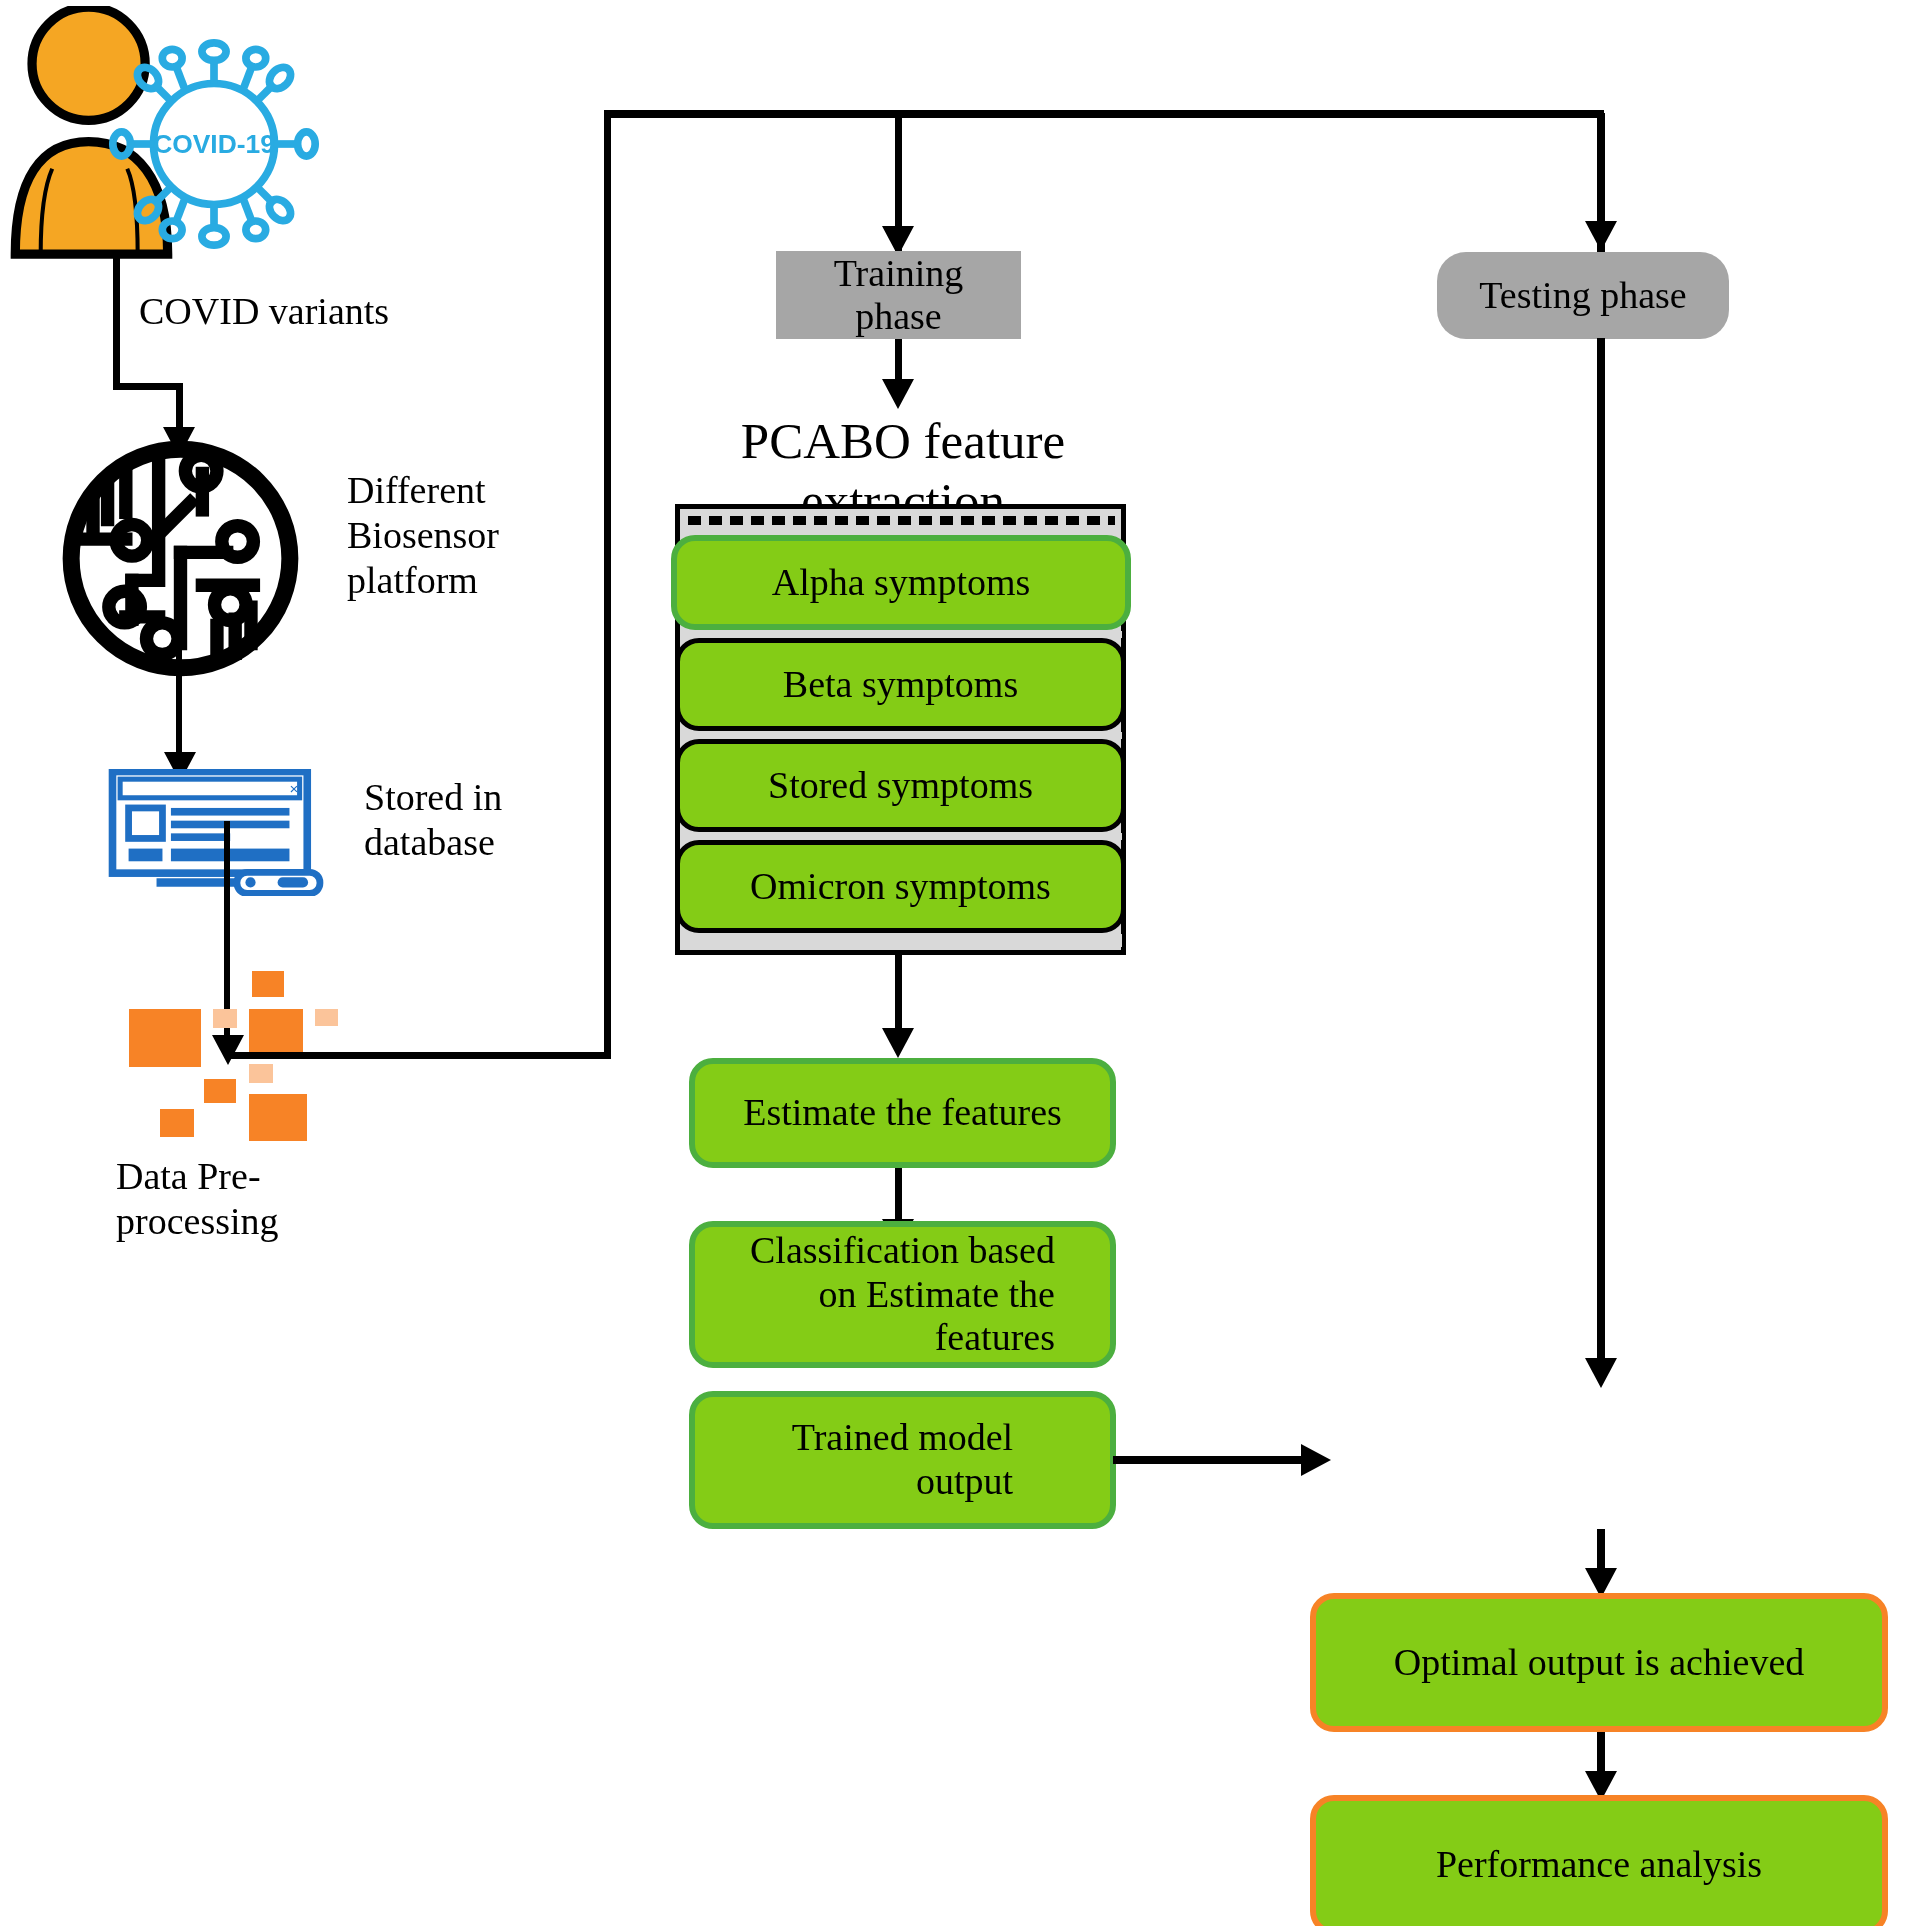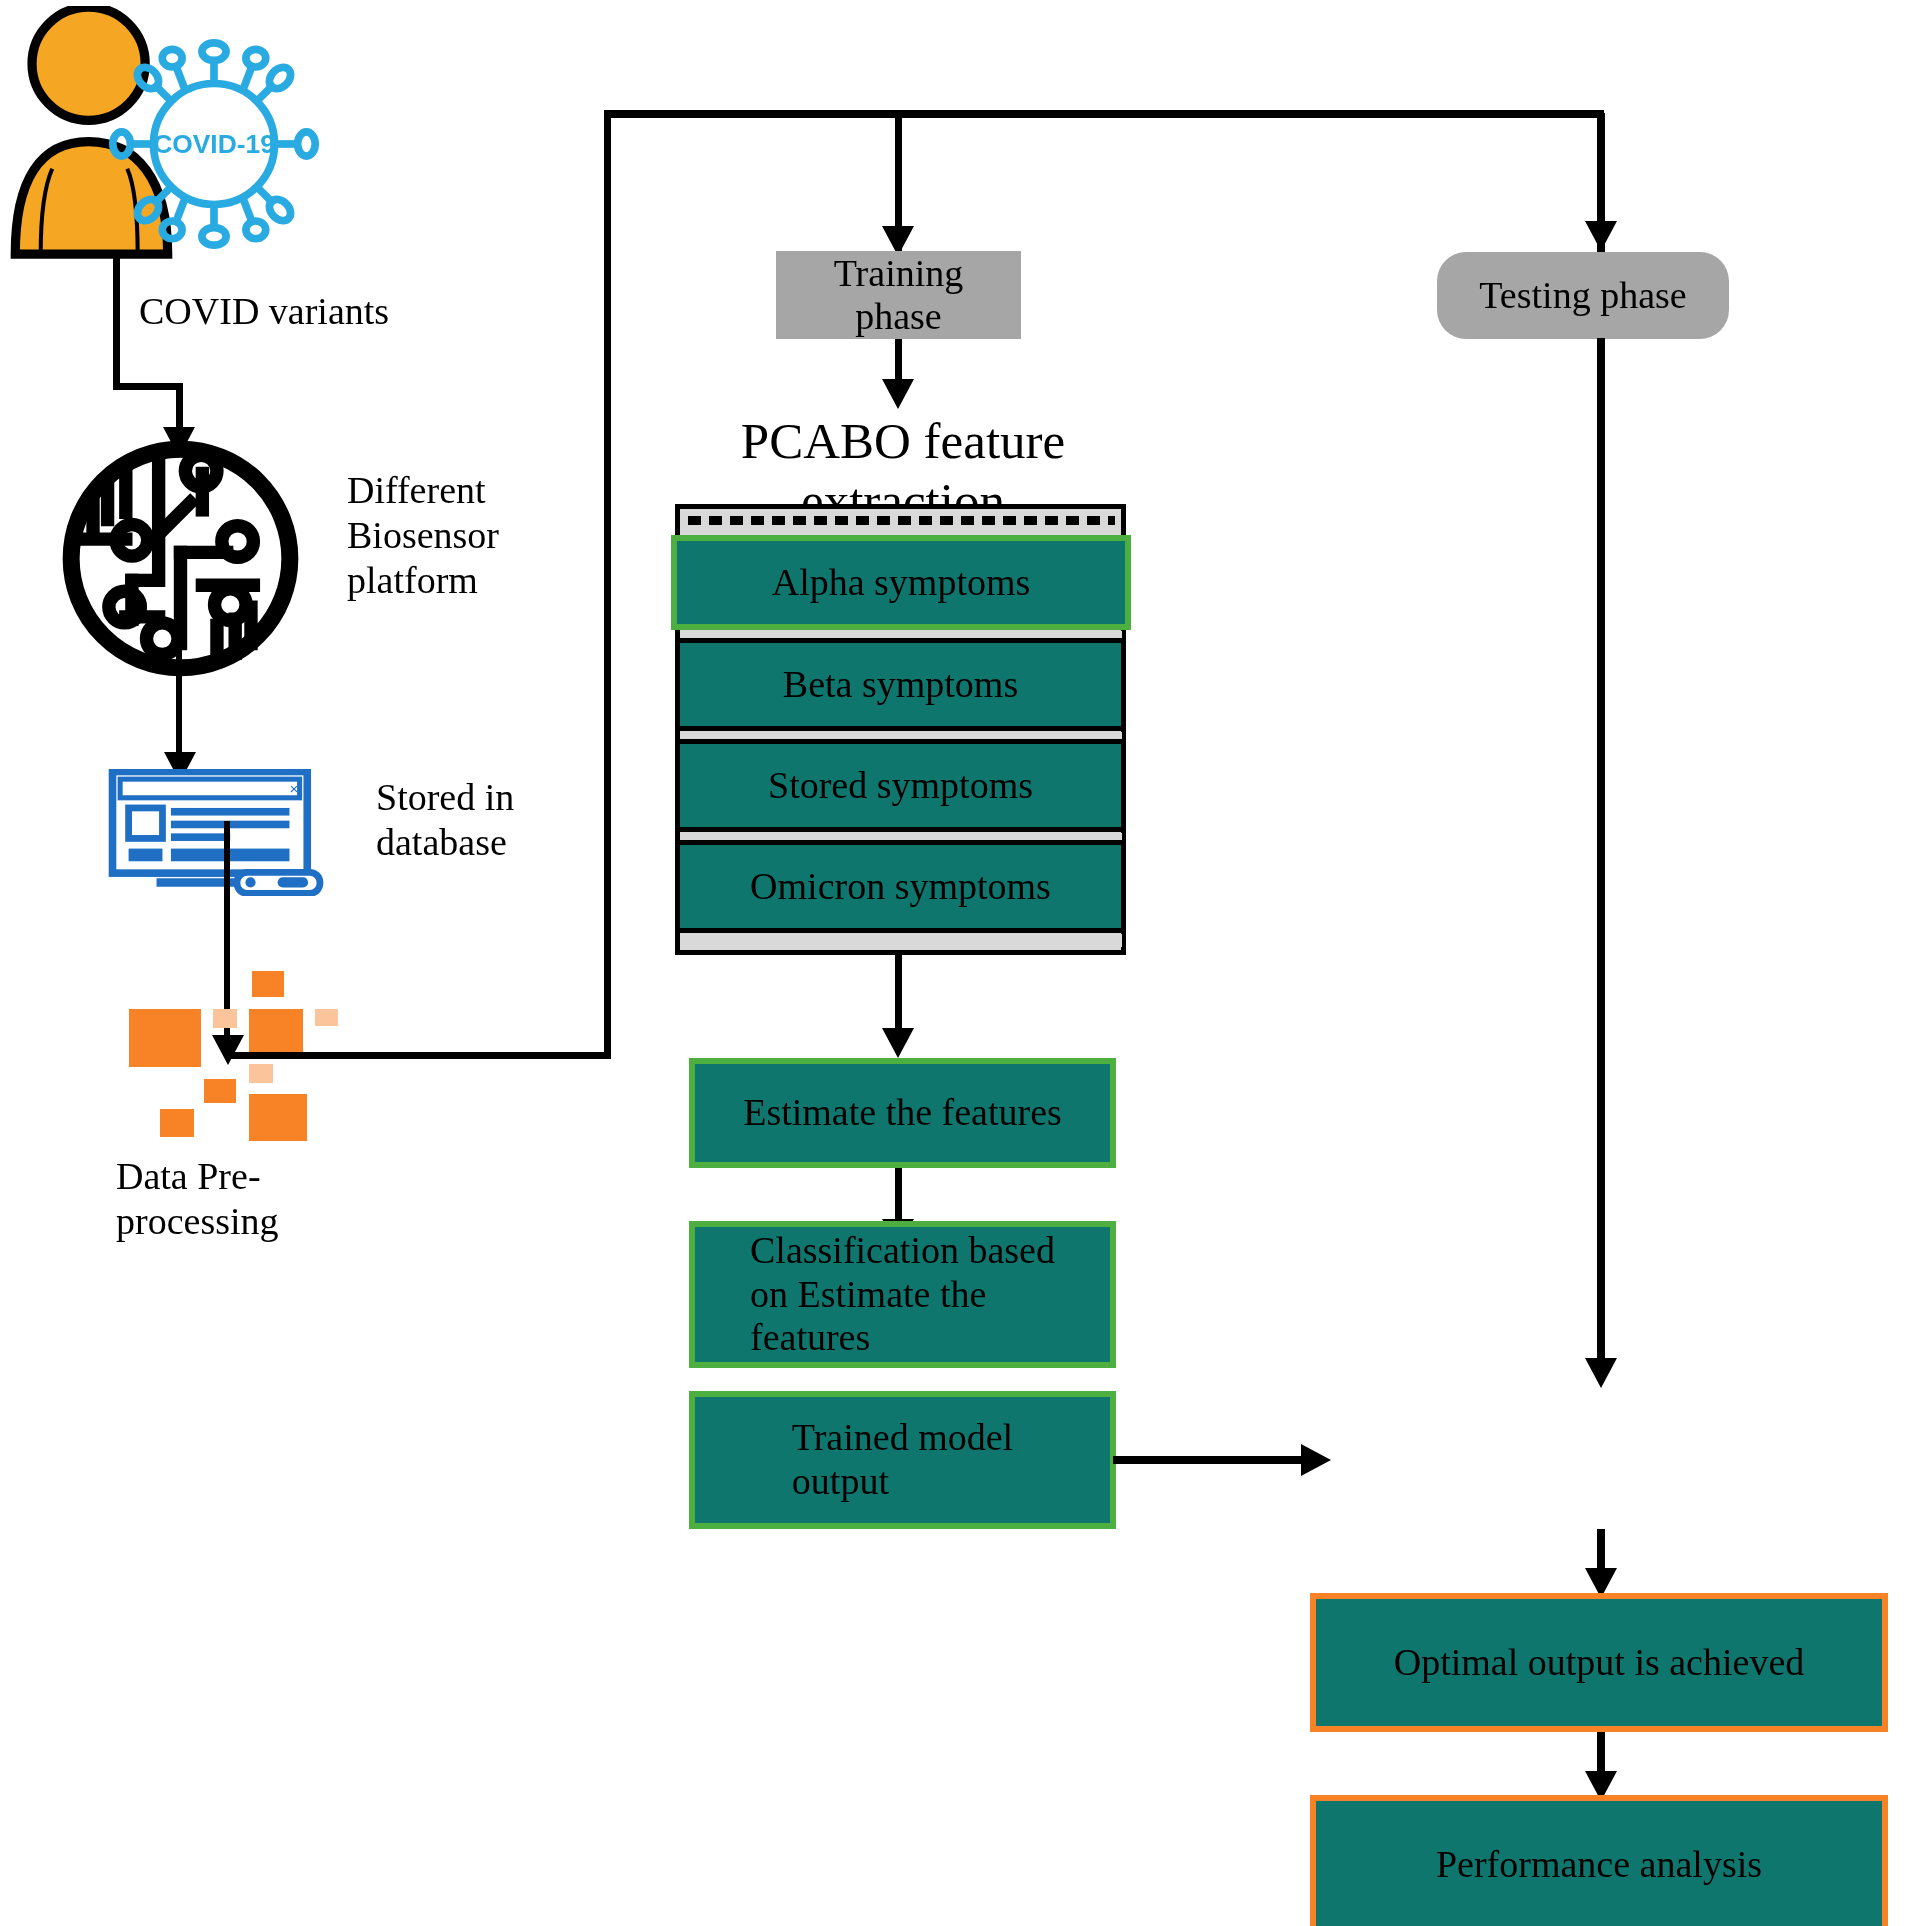--- a/index.html
+++ b/index.html
@@ -40,30 +40,31 @@
     justify-content: center;
     text-align: center;
     font-size: 38px;
     line-height: 1.12;
     white-space: pre-line;
   }
 
   
   .proc-box {
     position: absolute;
-    background: #0f766e;
+    background: #84cc16;
     display: flex;
     align-items: center;
     justify-content: center;
-    text-align: left;
+    text-align: right;
     color: #000;
     font-size: 38px;
     line-height: 1.15;
     white-space: pre-line;
     box-sizing: border-box;
+    border-radius: 24px;
   }
   .green { border: 6.4px solid #4caf3f; }
   .orange { border: 6.4px solid #f78326; }
   .plain { border: 5.2px solid #000000; }
 
   
   .stack-outer {
     position: absolute;
     box-sizing: border-box;
     border: 5.2px solid #000;
@@ -193,21 +194,21 @@
     <rect x="72" y="61" width="140" height="9" fill="#1F6FC4"></rect>
     <rect x="72" y="76" width="70" height="9" fill="#1F6FC4"></rect>
     <rect x="22" y="94" width="40" height="15" fill="#1F6FC4"></rect>
     <rect x="72" y="94" width="140" height="15" fill="#1F6FC4"></rect>
     <line x1="55" y1="134" x2="150" y2="134" stroke="#1F6FC4" stroke-width="10"></line>
     <rect x="150" y="122" width="98" height="25" rx="12" fill="#fff" stroke="#1F6FC4" stroke-width="8"></rect>
     <circle cx="166" cy="134" r="6" fill="#1F6FC4"></circle>
     <rect x="198" y="128" width="36" height="12" rx="6" fill="#1F6FC4"></rect>
   </svg>
 
-  <div class="label" style="left:364px; top:775px; width:278px; font-size:38px; text-align:left;margin-left:12px;">Stored in
+  <div class="label" style="left:364px; top:775px; width:278px; font-size:38px; text-align:left;">Stored in
 database</div>
 
   <div class="ln" style="left:224px; top:821px; width:6.4px; height:231px;"></div>
   <div class="arrow-down" style="left:212px; top:1035px;"></div>
 
   <div>
     <div class="sq" style="left:252px;  top:971px; width:32px;  height:26px;  background:#F78326;"></div>
     <div class="sq" style="left:129px;  top:1009px; width:72px; height:58px; background:#F78326;"></div>
     <div class="sq" style="left:213px;  top:1009px; width:24px;  height:18.5px;  background:#FBC49A;"></div>
     <div class="sq" style="left:249px;  top:1009px; width:54px;  height:46px;  background:#F78326;"></div>

